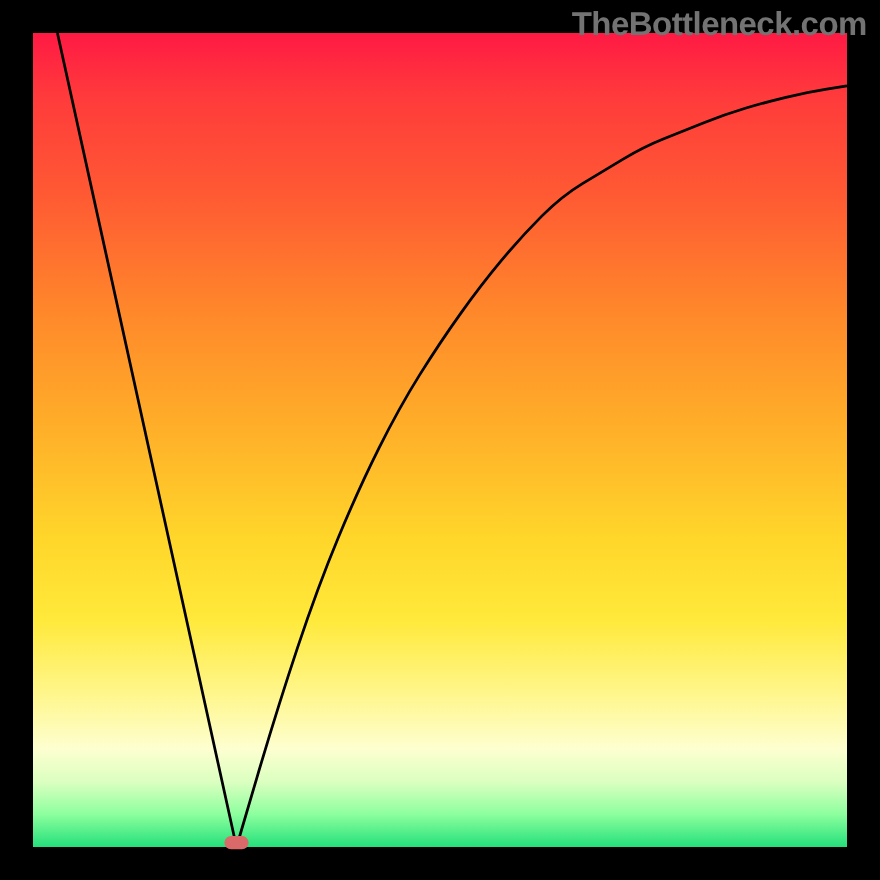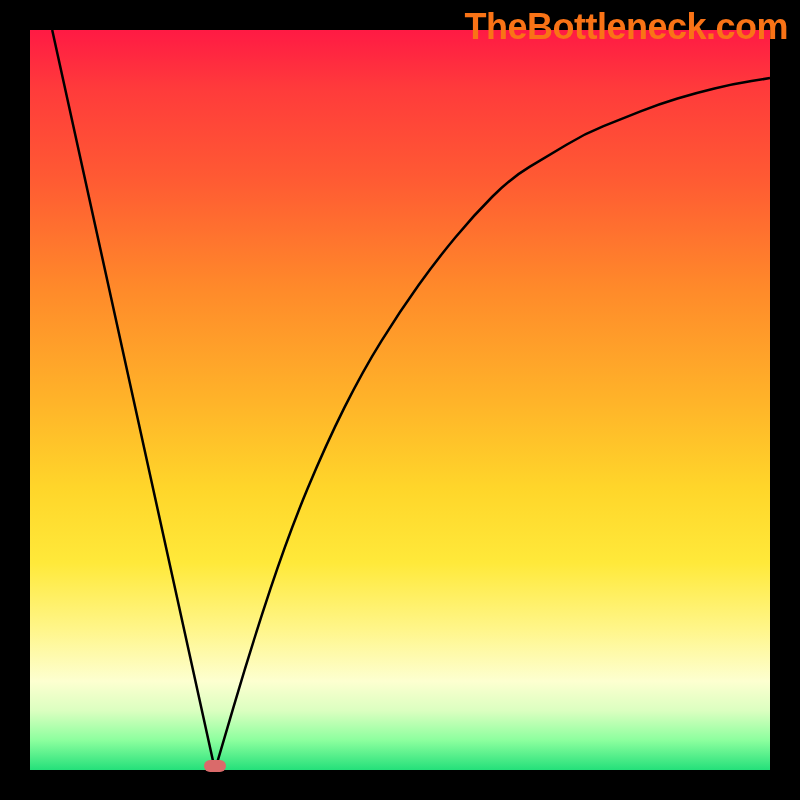--- a/index.html
+++ b/index.html
@@ -14,22 +14,22 @@
   .frame {
     position: relative;
     width: 800px;
     height: 800px;
     background: #000;
   }
   .watermark {
     position: absolute;
     top: 6px;
     right: 12px;
-    color: #f97316;
-    font-size: 36px;
+    color: #737373;
+    font-size: 30px;
     font-weight: 600;
     letter-spacing: -0.5px;
     user-select: none;
   }
   .plot {
     position: absolute;
     left: 30px;
     top: 30px;
     width: 740px;
     height: 740px;

